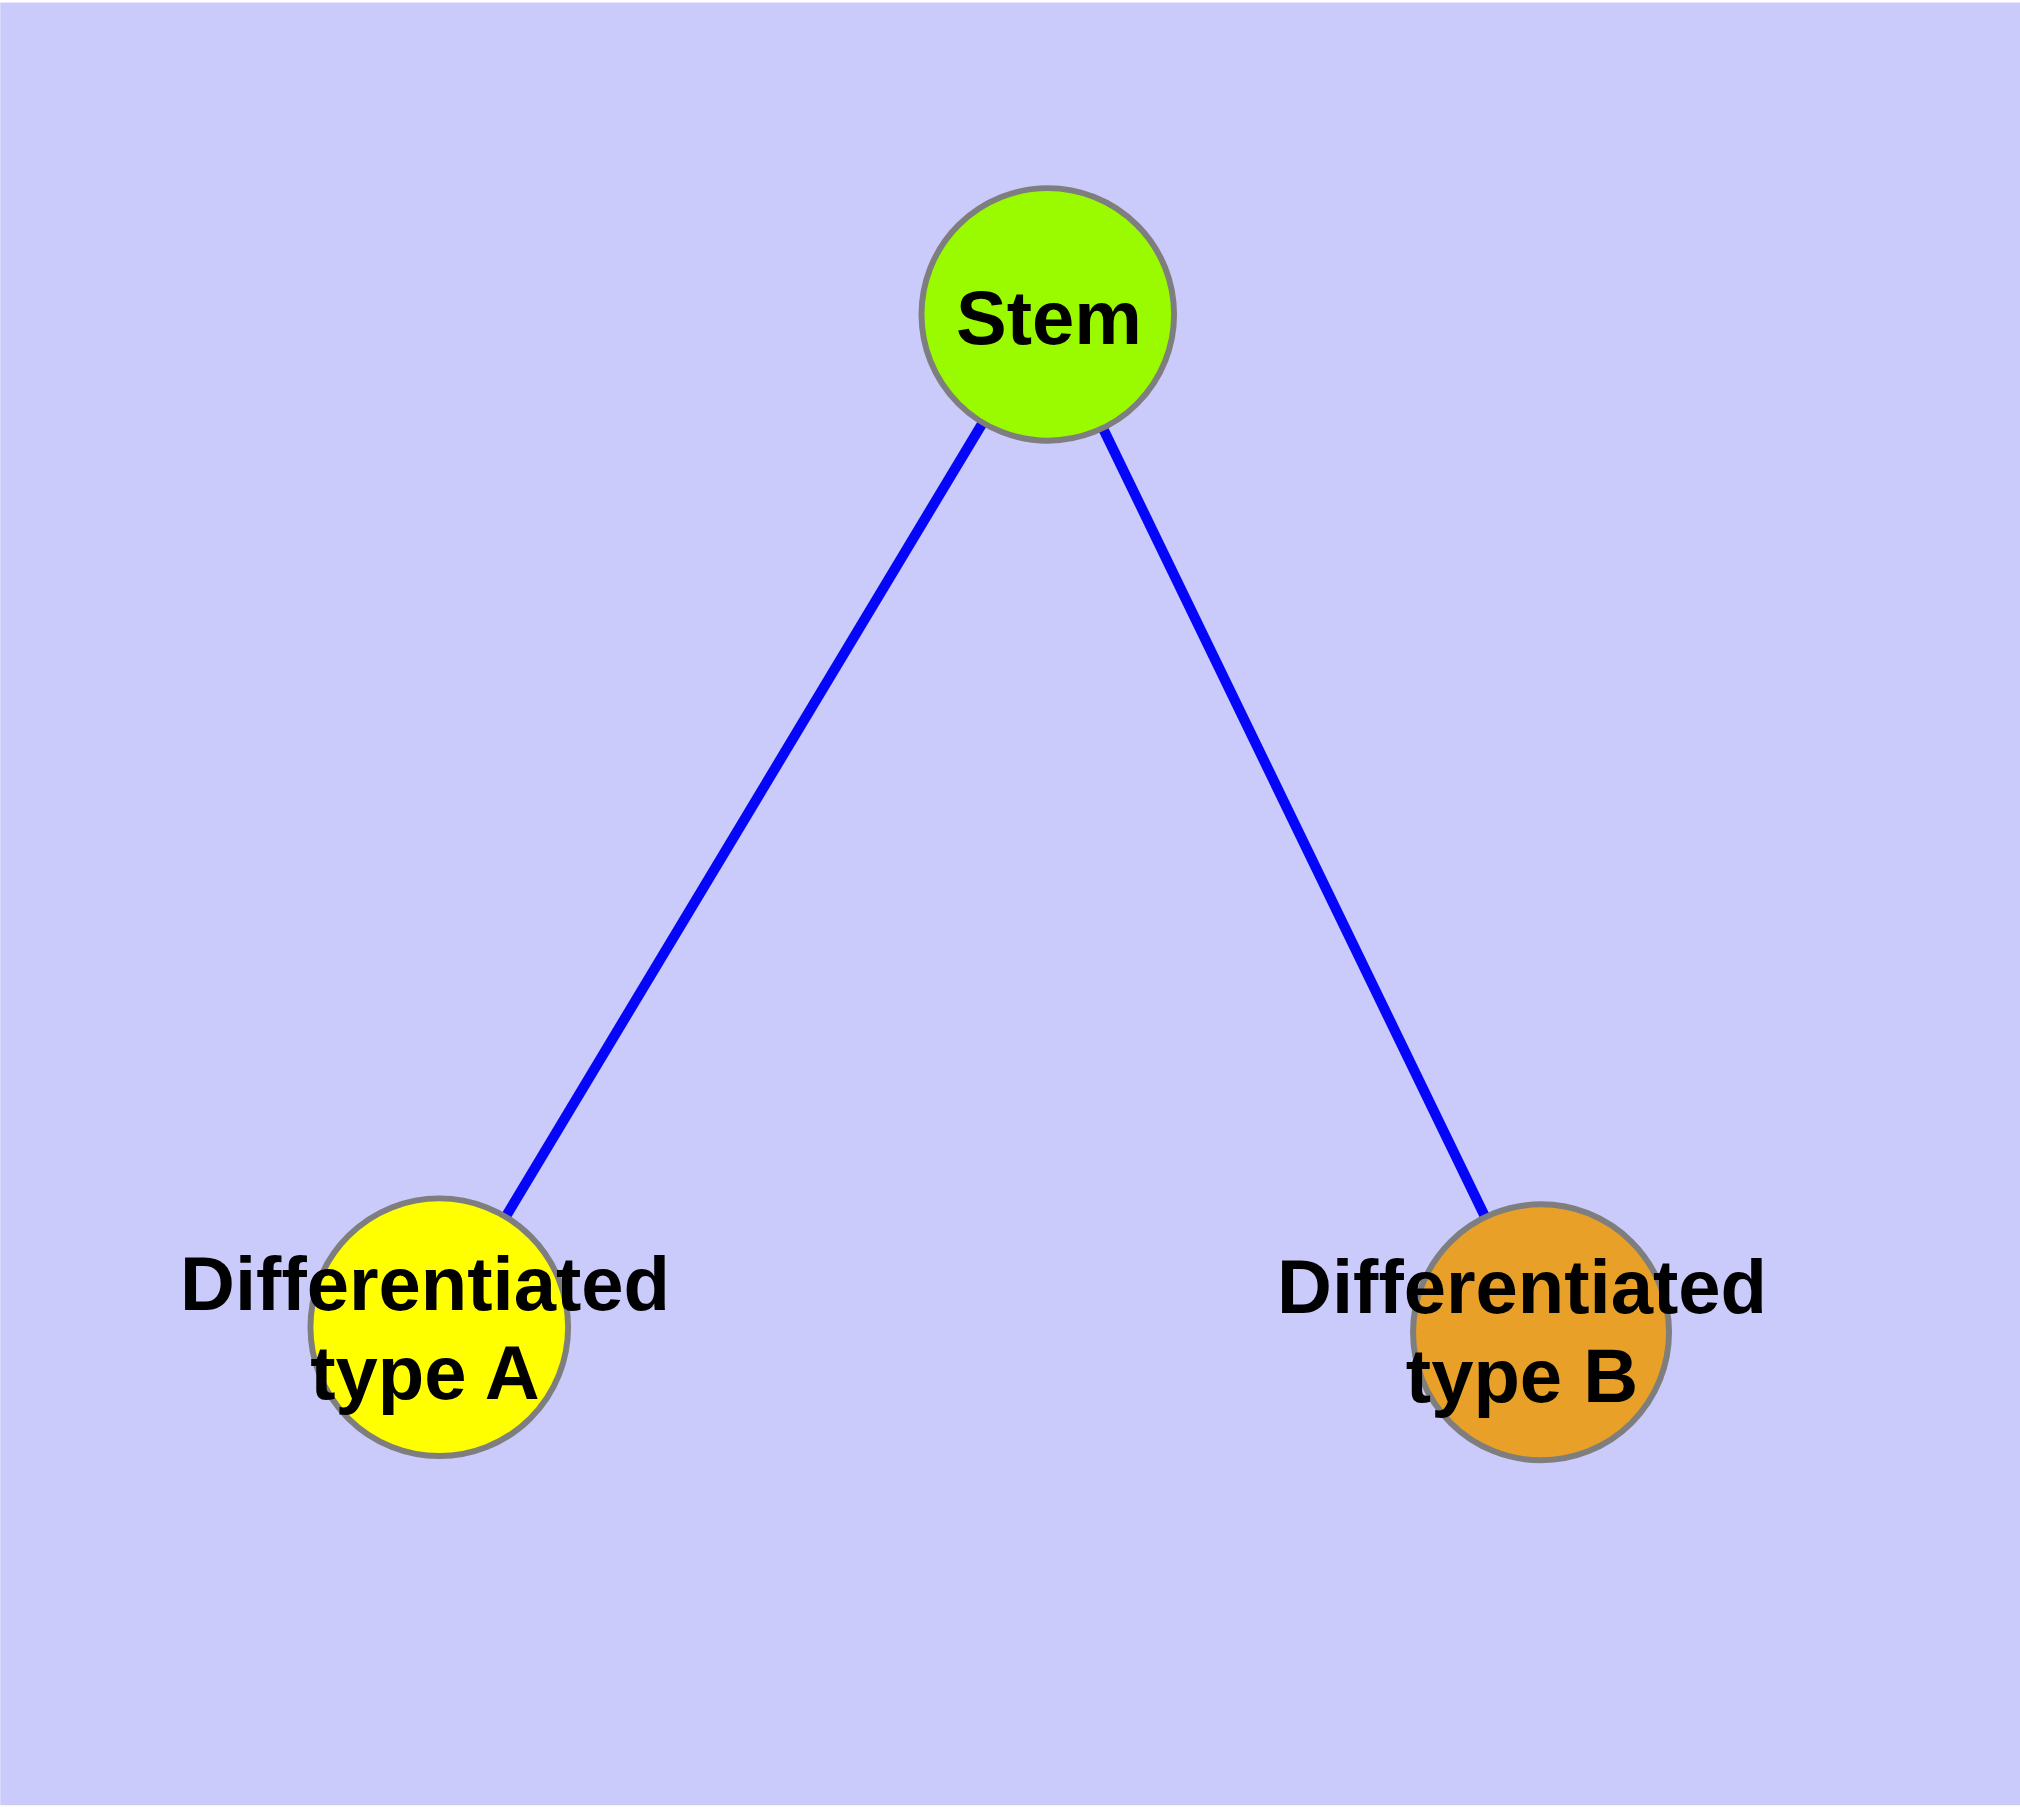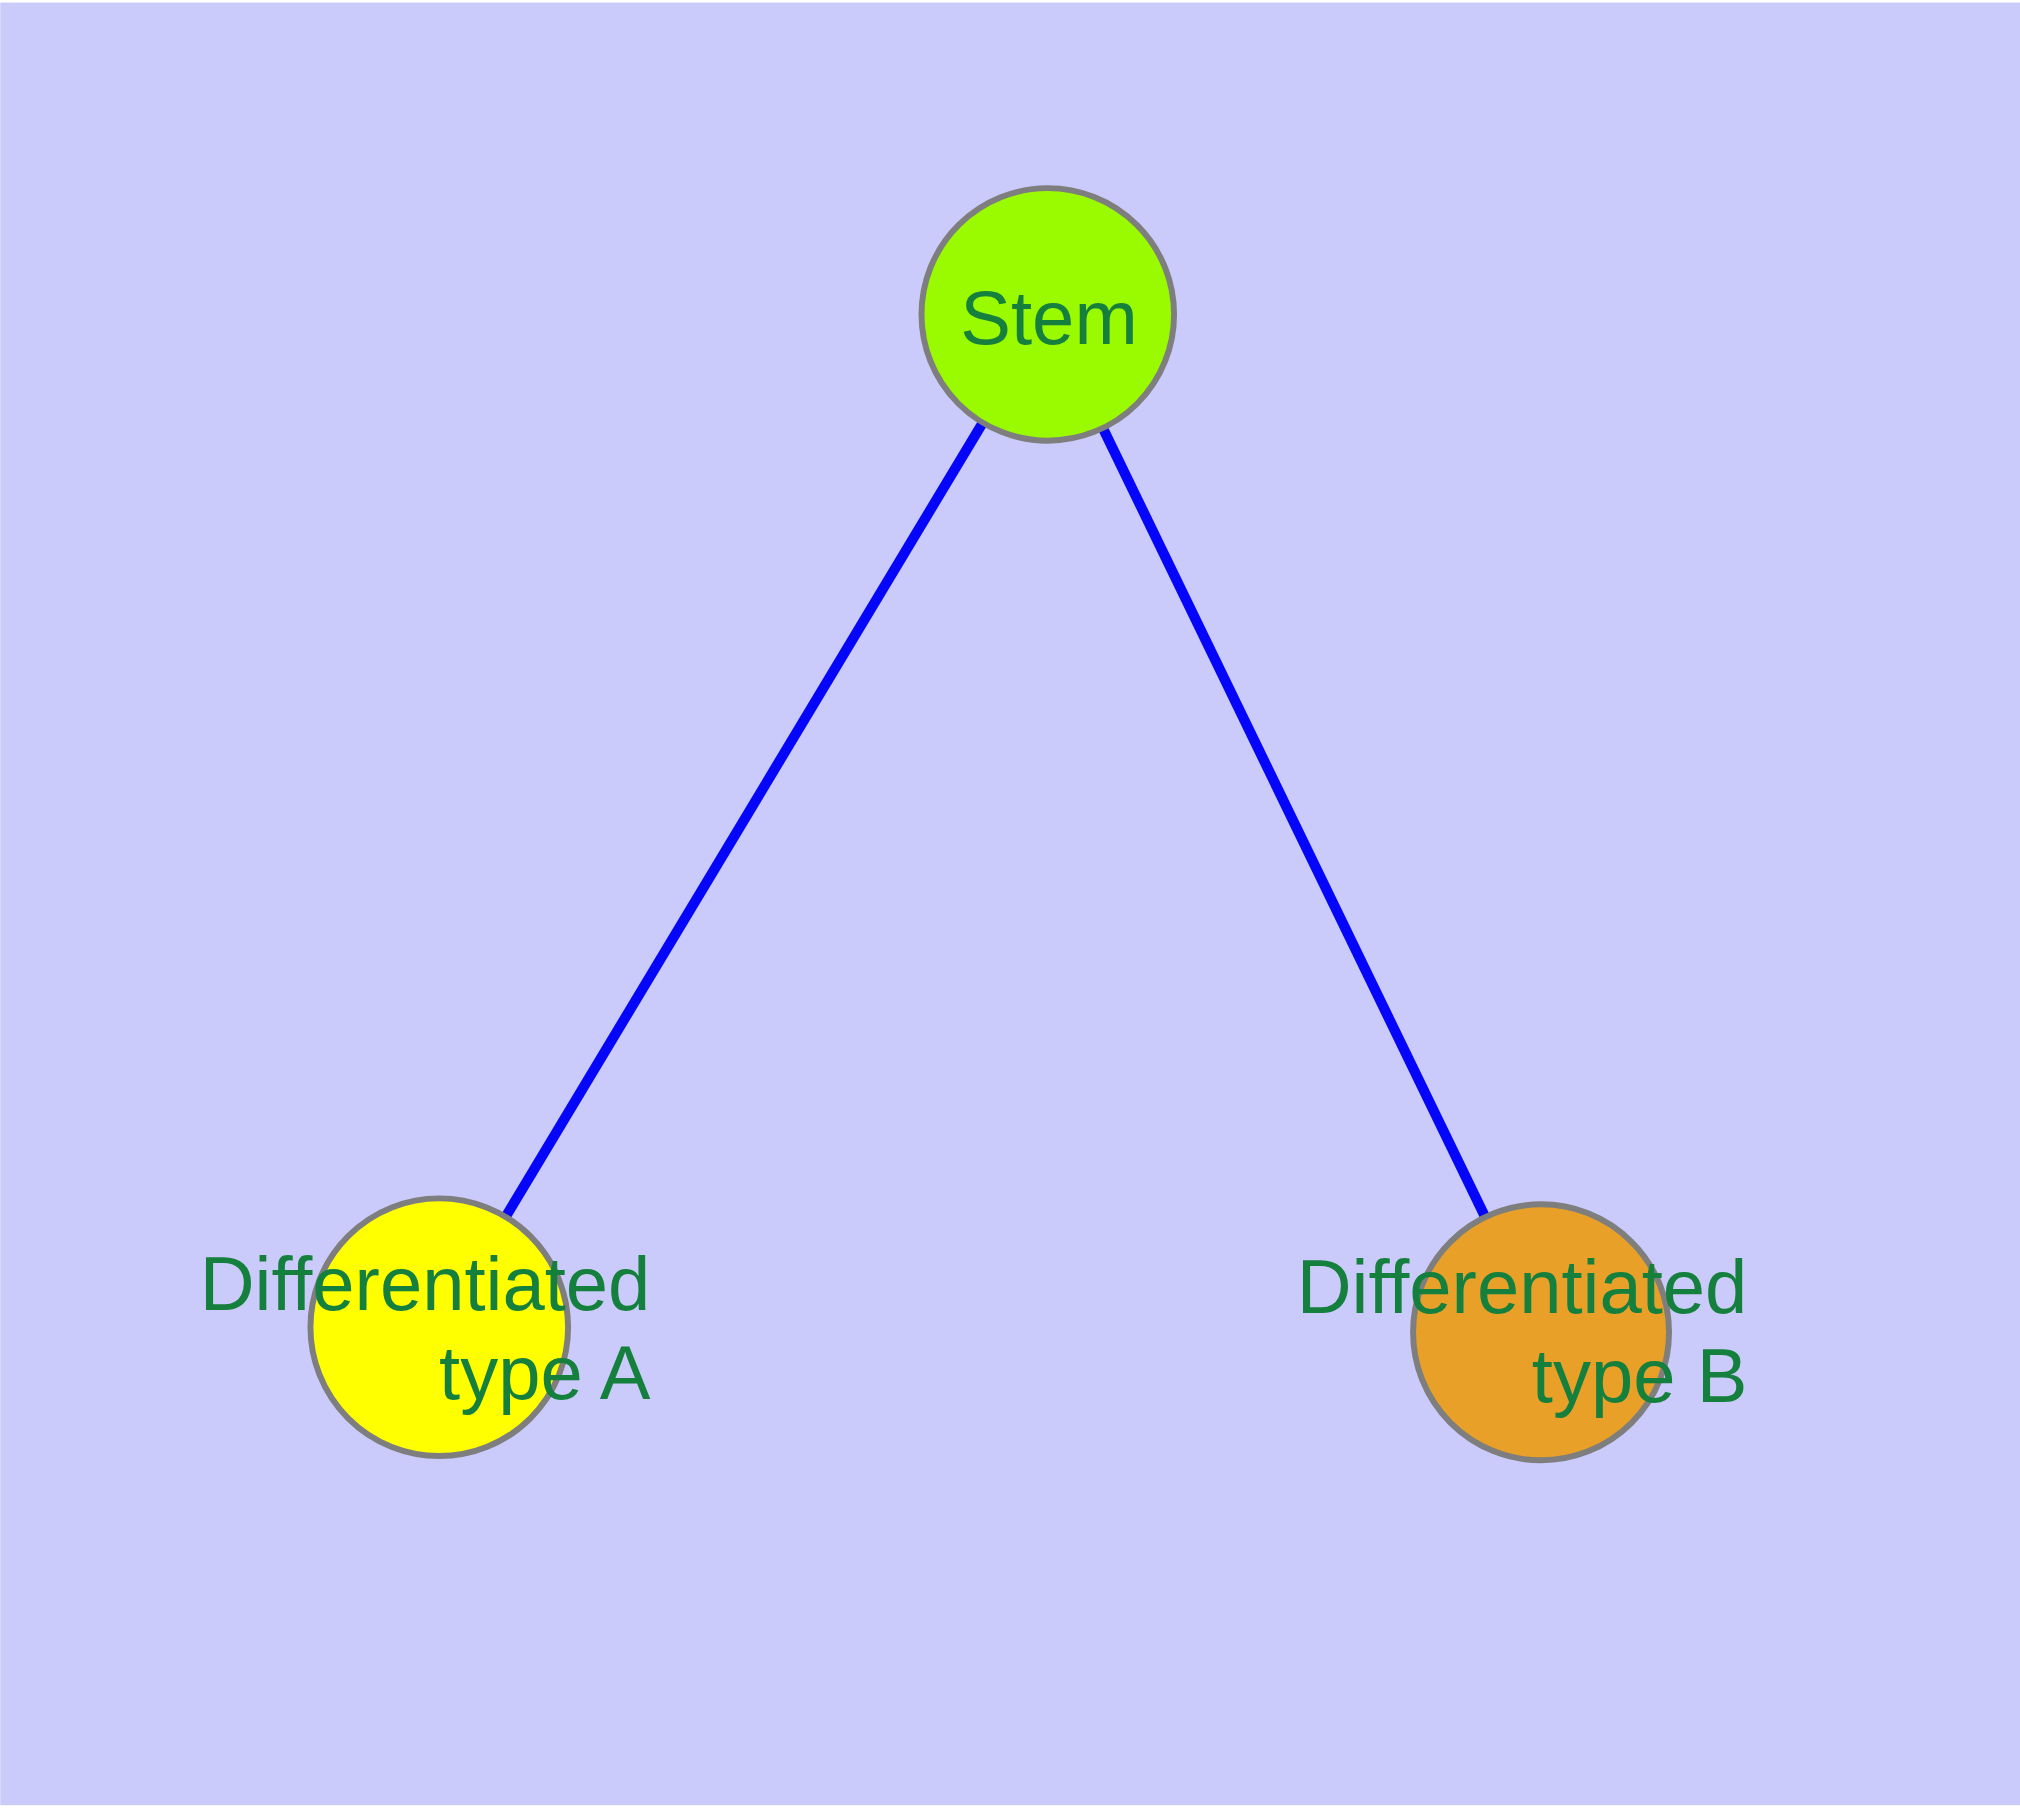--- a/index.html
+++ b/index.html
@@ -19,23 +19,23 @@
     position: absolute;
     left: 0;
     top: 0;
     display: block;
   }
   .node-label {
     position: absolute;
     transform: translate(-50%, -50%);
     font-size: 76px;
     line-height: 89px;
-    font-weight: normal;
-    color: #15803d;
-    text-align: right;
+    font-weight: bold;
+    color: #000000;
+    text-align: center;
     white-space: pre-line;
     letter-spacing: 0;
     pointer-events: none;
   }
 </style>
 </head>
 <body>
 
 <div class="page">
 

